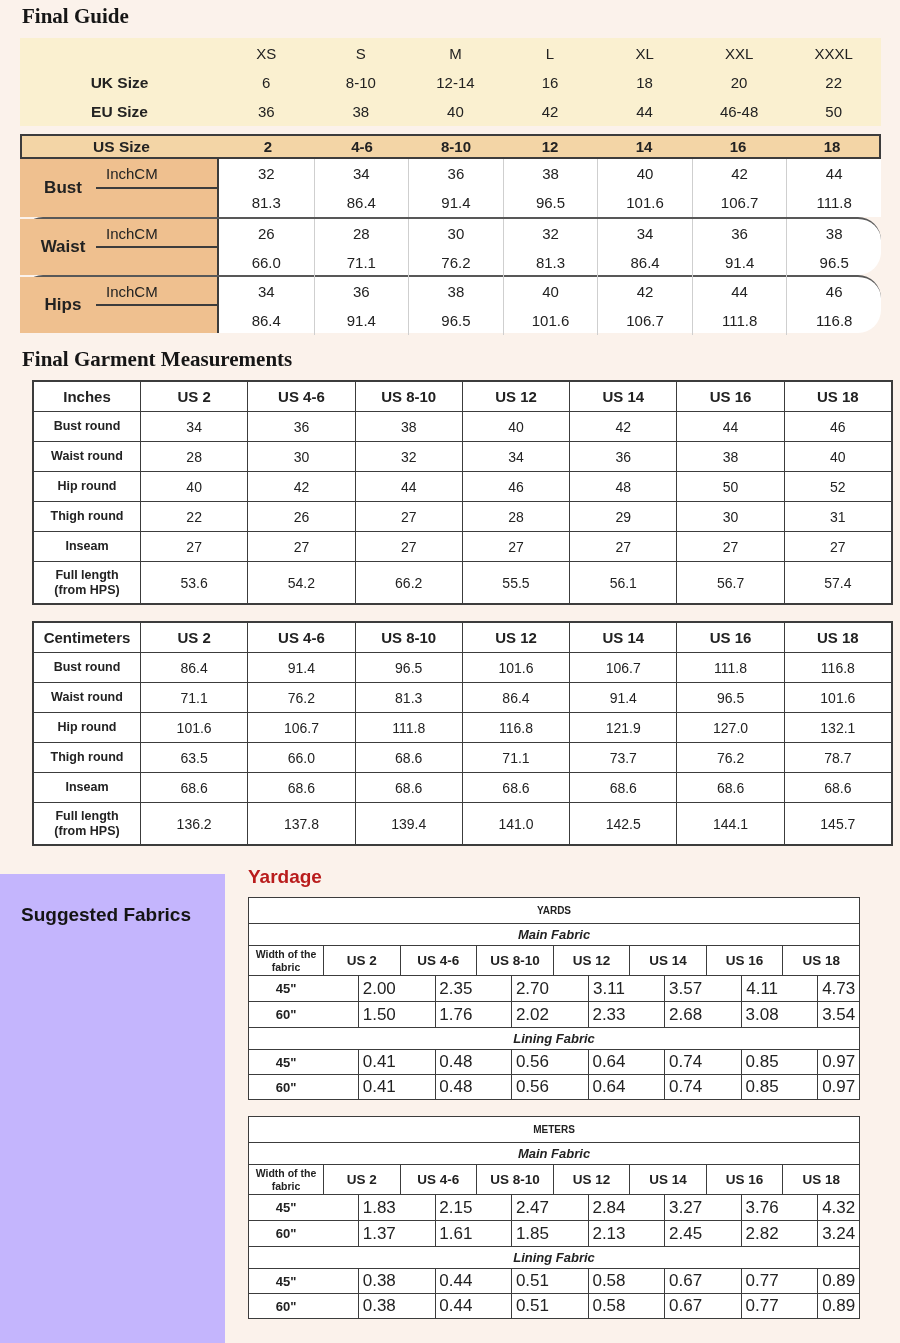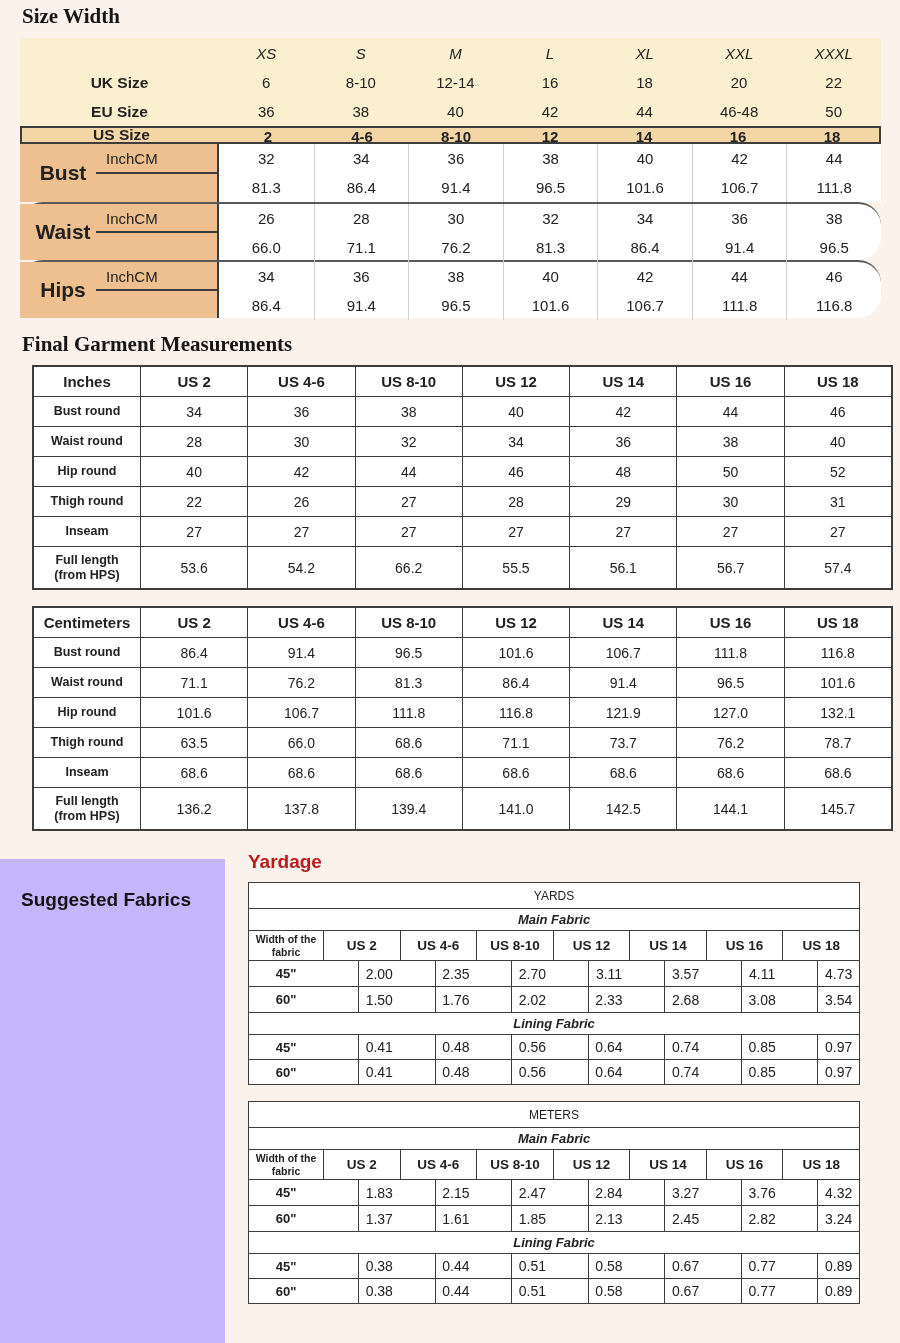--- a/index.html
+++ b/index.html
@@ -25,35 +25,35 @@
   .sc-row { display:flex; }
   .sc-label {
     width:199px; display:flex; align-items:center; justify-content:center;
     font-weight:700; font-size:15.5px;
   }
   .sc-vals { flex:1; display:grid; grid-template-columns:repeat(7,1fr); }
   .sc-top .fill-cell, .sc-us .fill-cell {
     display:flex; align-items:center; justify-content:center; font-size:15px;
   }
   .sc-top .sc-row { height:29px; }
-  .sc-top .sc-row:first-child { height:30px;font-style:italic; }
+  .sc-top .sc-row:first-child { height:30px; }
   .sc-us {
-    display:flex; height:18px;
-    background:#F3D5A6; border:2px solid #3C3C3C;
+    display:flex; height:25px;
+    background:#F3D5A6; border:2px solid #3C3C3C;margin-top:8px;
   }
   .sc-us .fill-cell { font-weight:700; }
   .sc-group { display:flex; height:58px; background:#fff; }
   .sc-group.sc-sep { border-top:2px solid #585858;border-radius:23px; }
   .sc-left {
     width:199px; background:#EFC08F; border-right:2.5px solid #3C3C3C;
     position:relative; display:flex; flex-shrink:0;
   }
   .sc-group-label {
     width:86px; display:flex; align-items:center; justify-content:center;
-    font-weight:700; font-size:21px;
+    font-weight:700; font-size:17px;
   }
   .sc-units { flex:1; display:flex; flex-direction:row; }
   .sc-unit {
     height:29px; display:flex; align-items:center; justify-content:center; font-size:15px;
   }
   .sc-divider {
     position:absolute; left:76px; right:0; top:calc(50% - 1px);
     height:2px; background:#3C3C3C;
   }
   .sc-cols { flex:1; display:grid; grid-template-columns:repeat(7,1fr); }
@@ -92,44 +92,44 @@
   .fabrics-body { margin-top:36px; font-size:17.5px; line-height:1.56; color:#1d1d1d; }
   .yardage-col { width:612px; margin-left:23px; }
   .sans-title { font-weight:700; font-size:19px; color:#b91c1c; }
   .y-table {
     width:612px; margin-top:9px;
     background:#fff; border:1.5px solid #3C3C3C;
   }
   .y-table > *:not(:first-child) { border-top:1px solid #3C3C3C; }
   .y-title {
     height:25px; display:flex; align-items:center; justify-content:center;
-    font-weight:400; font-size:12px;
+    font-weight:700; font-size:10px;
   }
   .y-sub {
     height:22px; display:flex; align-items:center; justify-content:center;
     font-weight:700; font-style:italic; font-size:13px;
   }
   .y-row { display:grid; grid-template-columns:74px repeat(7,1fr); }
   .y-row > * {
     display:flex; align-items:center; justify-content:center; text-align:center;
   }
   .y-row > *:not(:first-child) { border-left:1px solid #3C3C3C; }
   .y-head > * { height:29px; font-weight:700; font-size:13.5px; }
   .y-width-head { font-size:10.5px; line-height:1.2; font-weight:700; }
   .y-rows .y-row:not(:first-child) { border-top:1px solid #3C3C3C; }
   .y-rows .y-row > * { height:25px; }
   .y-rows-lining .y-row > * { height:24px; }
   .y-table .r-label { font-weight:700; font-size:13px; }
-  .y-table .r-val { font-size:14px;margin-left:35px; }
+  .y-table .r-val { font-size:17px;margin-left:35px; }
   .meters-table { margin-top:16px; }
 </style>
 </head>
 <body>
 
-<h1 class="serif-title">Size Width</h1>
+<h1 class="serif-title">Final Guide</h1>
 
 <section class="size-chart main-width">
   <div class="sc-top">
     <div class="sc-row">
       <div class="sc-label"></div>
       <div class="sc-vals">
           <div class="fill-cell">XS</div>
           <div class="fill-cell">S</div>
           <div class="fill-cell">M</div>
           <div class="fill-cell">L</div>

